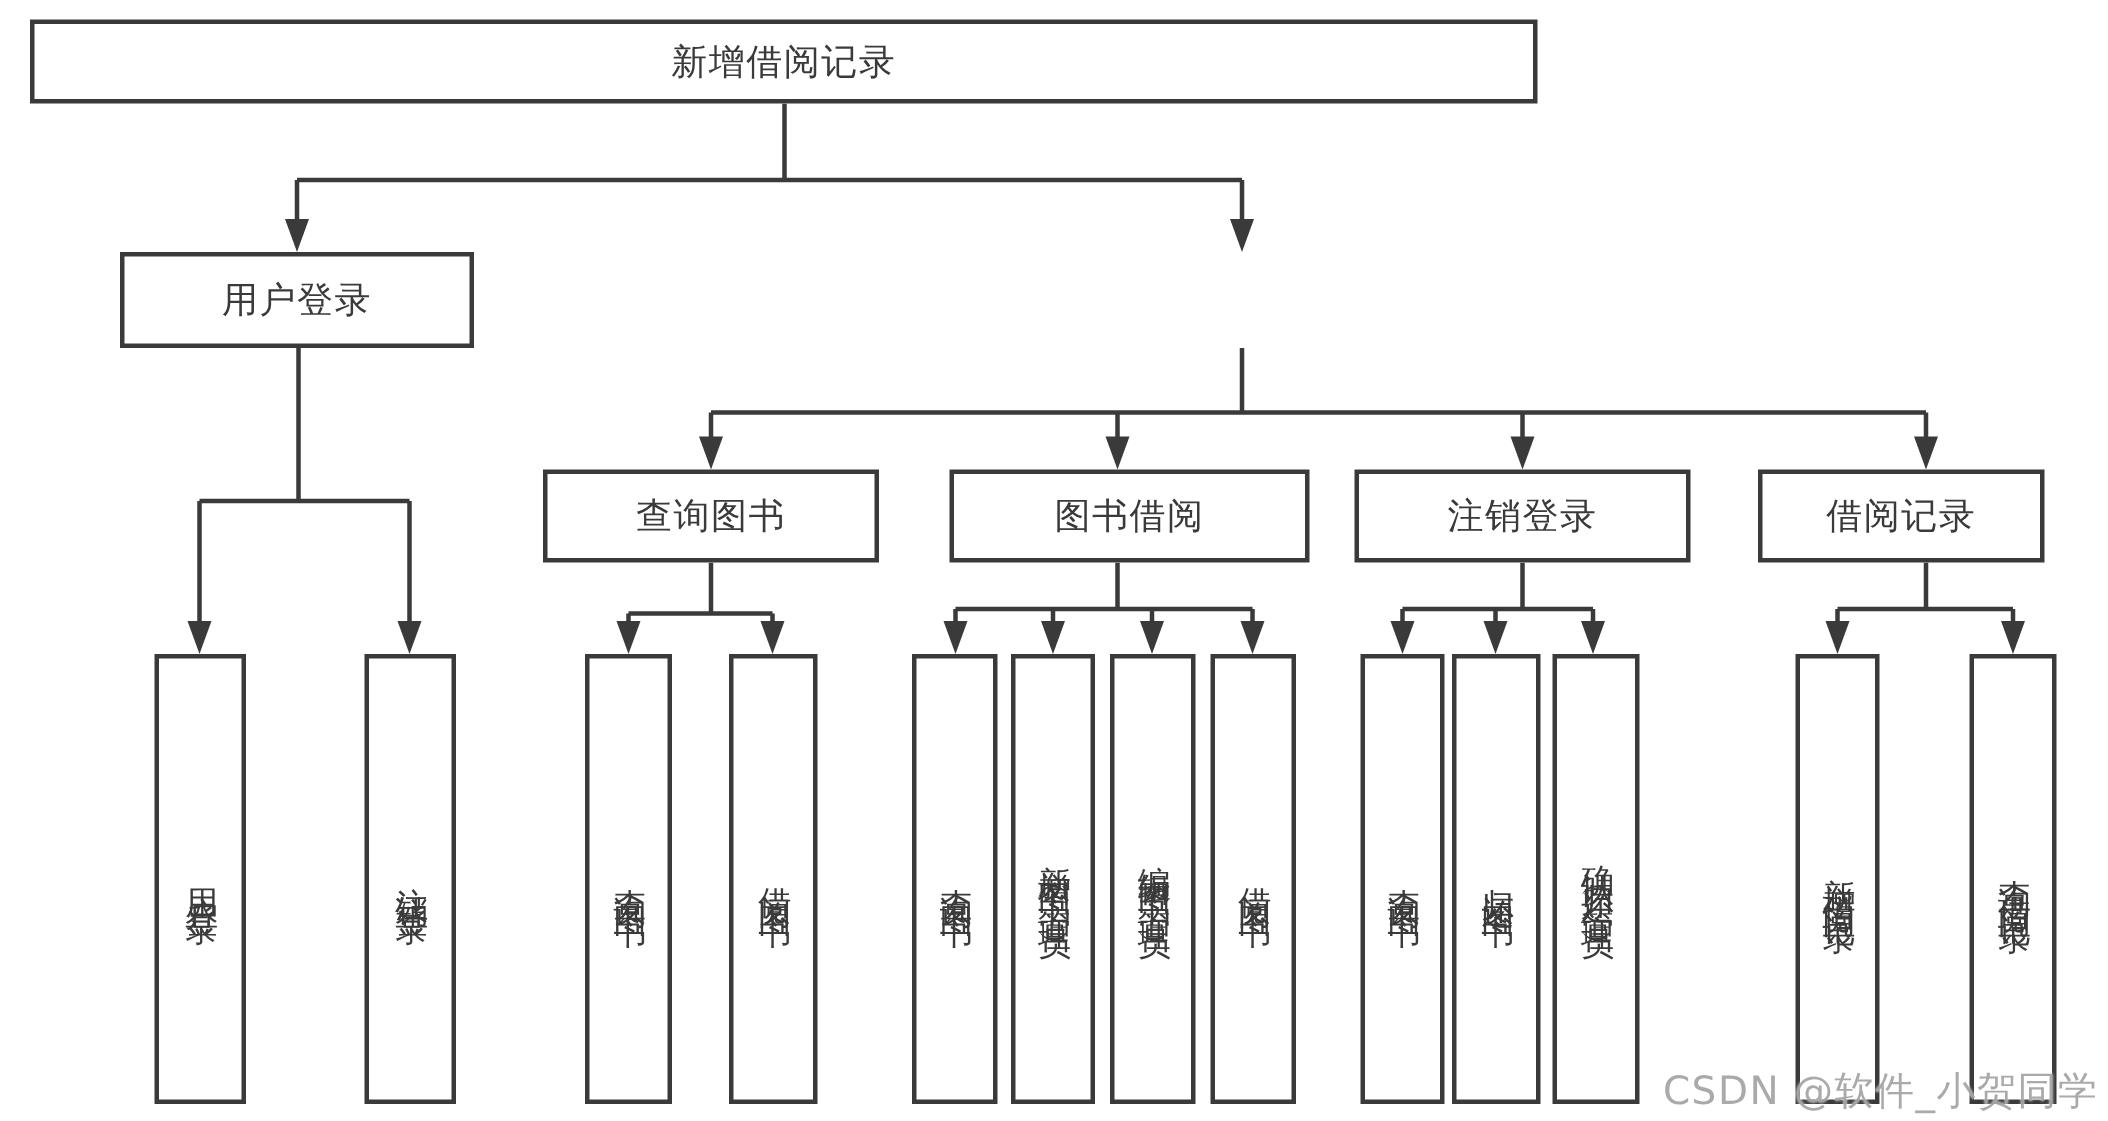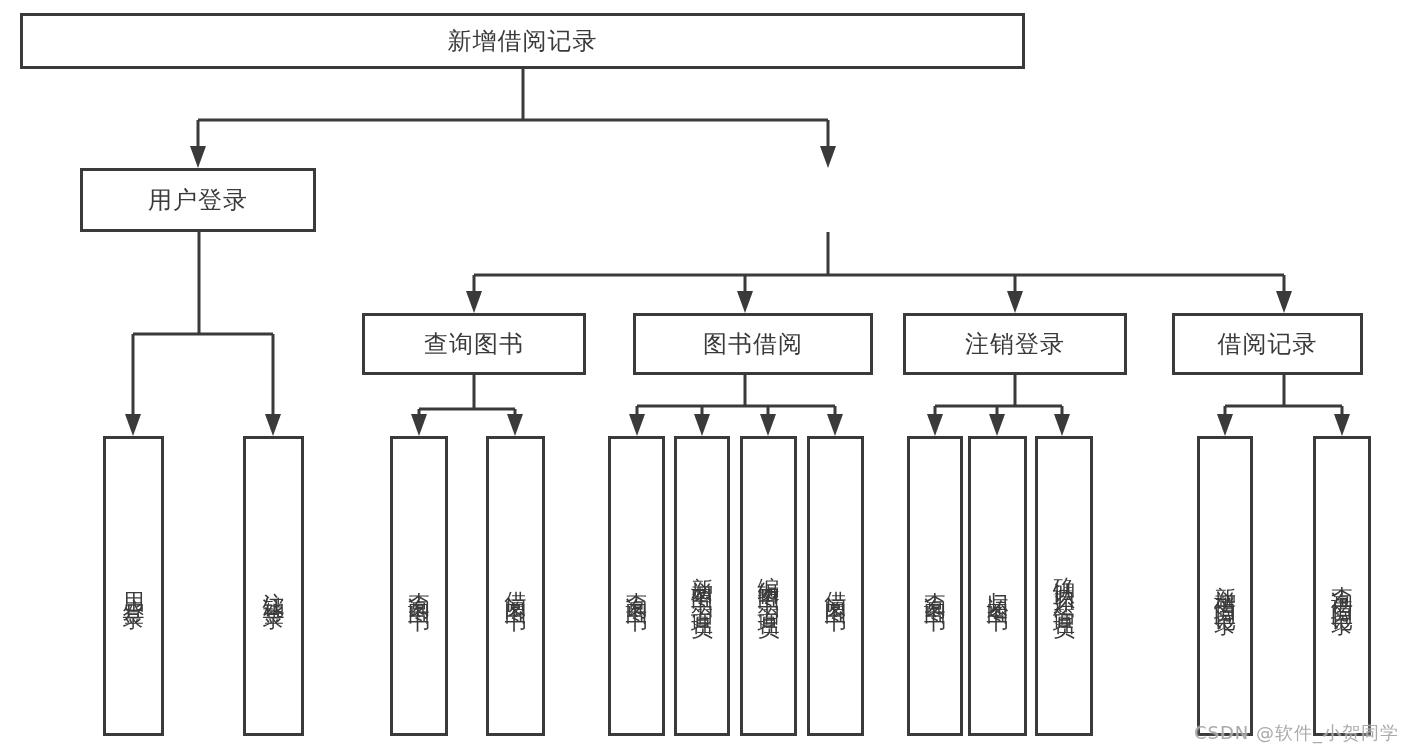--- a/index.html
+++ b/index.html
@@ -28,21 +28,21 @@
     top:436px;height:300px;
     font-size:22px;
     writing-mode:vertical-rl;
     text-orientation:mixed;
     letter-spacing:6px;
     line-height:1;
   }
   .watermark{
     position:absolute;
     right:6px;bottom:2px;
-    font-size:18px;
+    font-size:26px;
     color:rgba(158,158,158,0.88);
     text-shadow:0 0 2px #ffffff;
     z-index:3;
     letter-spacing:1px;
   }
 </style>
 </head>
 <body>
 
 <div id="canvas">

